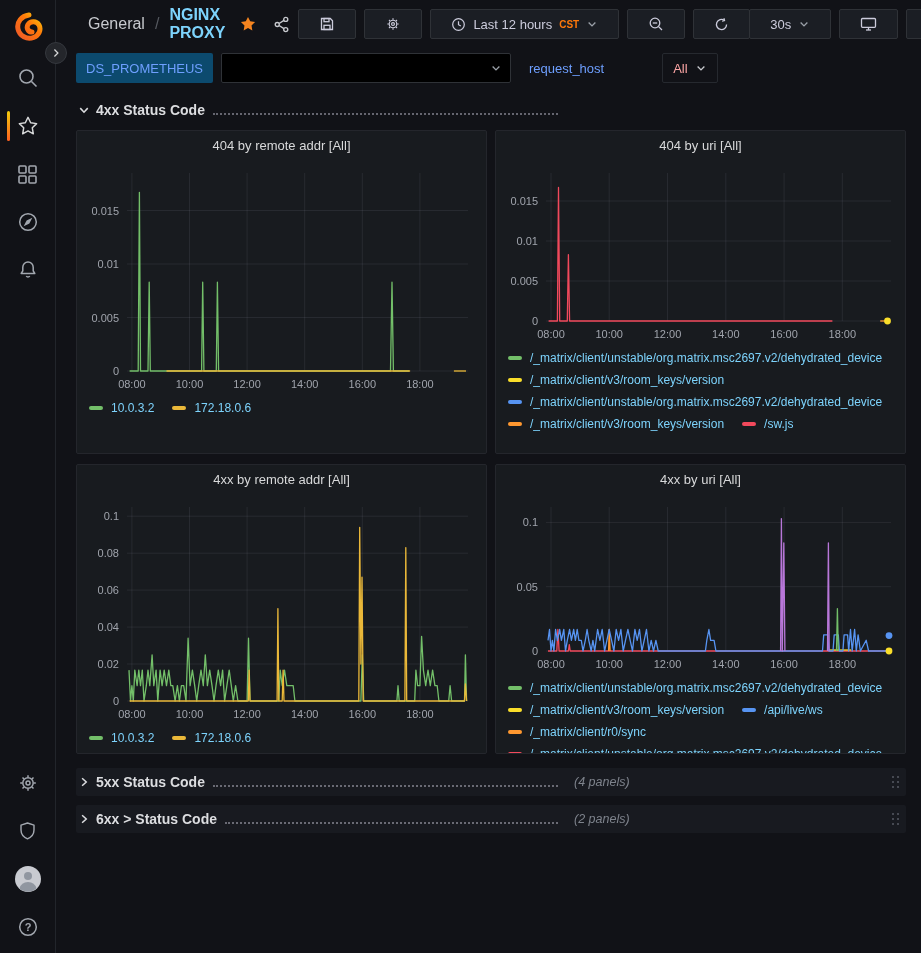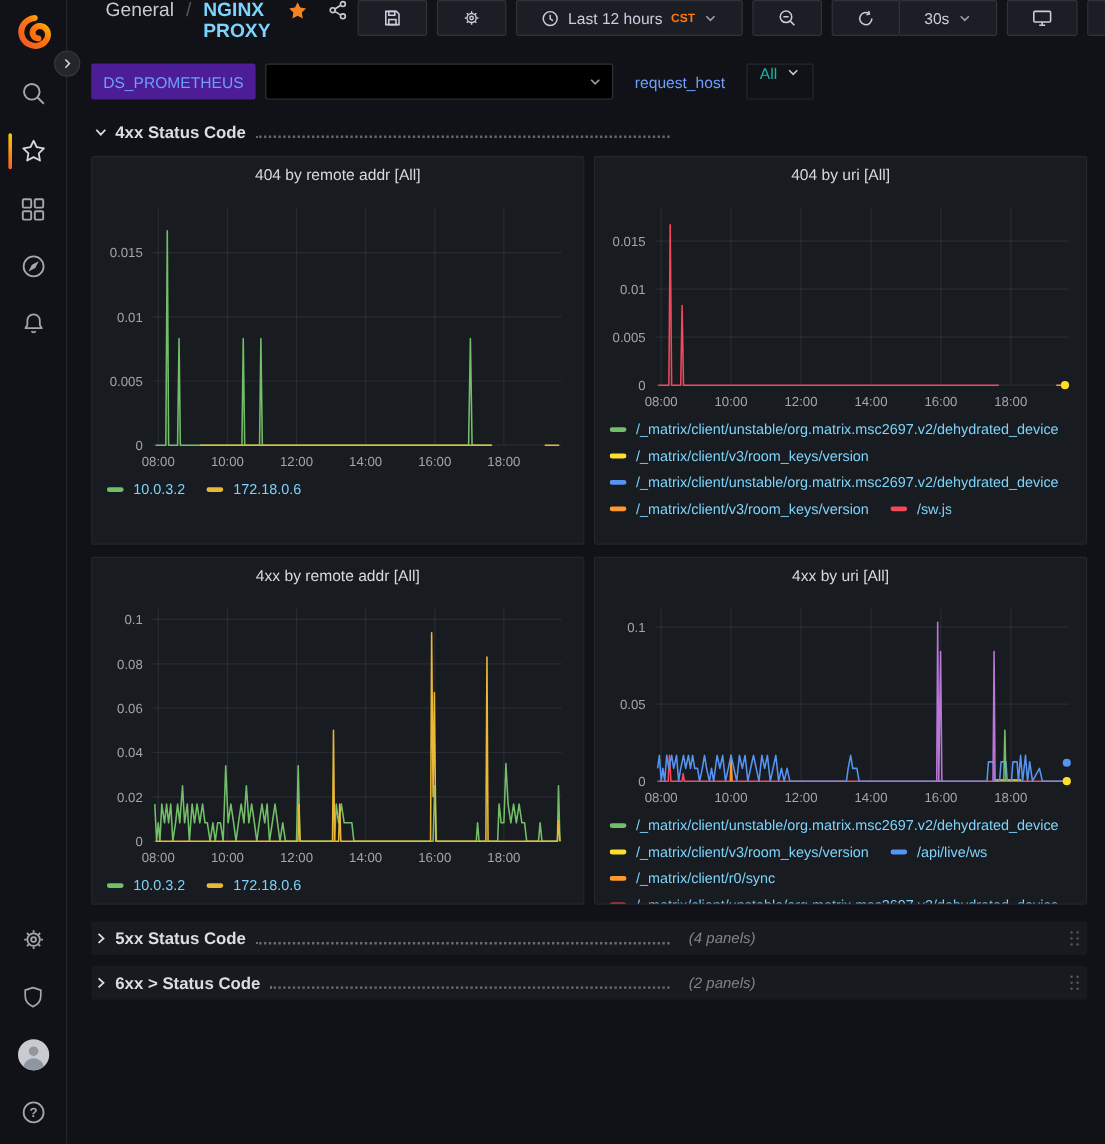--- a/index.html
+++ b/index.html
@@ -22,21 +22,21 @@
   .side-item { width: 56px; height: 48px; display: flex; align-items: center; justify-content: center; position: relative; cursor: pointer; }
   .side-logo { height: 54px; }
   .side-item.active::before {
     content: ""; position: absolute; left: 7px; top: 9px; width: 3px; height: 30px;
     border-radius: 2px; background: linear-gradient(#f2cc0c, #ff5f1f);
   }
   .side-bottom { margin-top: auto; display: flex; flex-direction: column; align-items: center; padding-bottom: 2px; }
 
   
   .header {
-    margin-left: 56px; height: 48px; display: flex; align-items: flex-start;
+    margin-left: 56px; height: 48px; display: flex; align-items: center;
     padding: 0 14px 0 20px; gap: 8px;
   }
   .crumb-icon { margin-right: 4px; }
   .crumb-section { font-size: 16px; color: #c7c9ce; cursor: pointer; }
   .crumb-divider { font-size: 16px; color: #55585f; margin: 0 2px; }
   .crumb-title { font-size: 16px; color: #7dd3fc; cursor: pointer; font-weight: bold; }
   .crumb-star { margin-left: 6px; cursor: pointer; }
   .crumb-share { margin-left: 8px; cursor: pointer; }
   .toolbar { margin-left: auto; display: flex; align-items: center; gap: 8px; }
   .tb-btn {
@@ -54,32 +54,32 @@
     border-radius: 50%; background: #24262b; border: 1px solid #35383e;
     display: flex; align-items: center; justify-content: center; z-index: 6; cursor: pointer;
   }
 
   
   .submenu {
     margin-left: 56px; height: 40px; display: flex; align-items: center;
     padding: 0 14px 0 20px; gap: 8px;
   }
   .var-label {
-    background: #4c1d95; color: #6e9fff; font-size: 13px; font-weight: 500;
+    background: #0c4a6e; color: #6e9fff; font-size: 13px; font-weight: 500;
     height: 30px; display: flex; align-items: center; padding: 0 10px;
     border-radius: 2px; cursor: pointer; white-space: nowrap;
   }
   .var-redacted {
     width: 290px; height: 30px; background: #000;
     border: 1px solid #2f3237; border-radius: 2px;
     display: flex; align-items: center; justify-content: flex-end; padding: 0 8px; cursor: pointer;
   }
   .var-value {
-    height: 30px; display: flex; gap: 7px; padding: 0 10px;
-    border: 1px solid #26292f; border-radius: 2px; color: #14b8a6; font-size: 13px; cursor: pointer;
+    height: 30px; display: flex; align-items: center; gap: 7px; padding: 0 10px;
+    border: 1px solid #26292f; border-radius: 2px; color: #fca5a5; font-size: 13px; cursor: pointer; margin-left: 40px;
   }
 
   
   .dash { margin-left: 56px; padding: 8px 15px 0 20px; }
   .row-header {
     display: flex; align-items: center; height: 28px; padding: 0 4px 0 2px;
     margin-bottom: 11px; cursor: pointer;
   }
   .row-header.collapsed { background: #181a20; border-radius: 2px; }
   .row-left { display: flex; align-items: baseline; width: 482px; }

